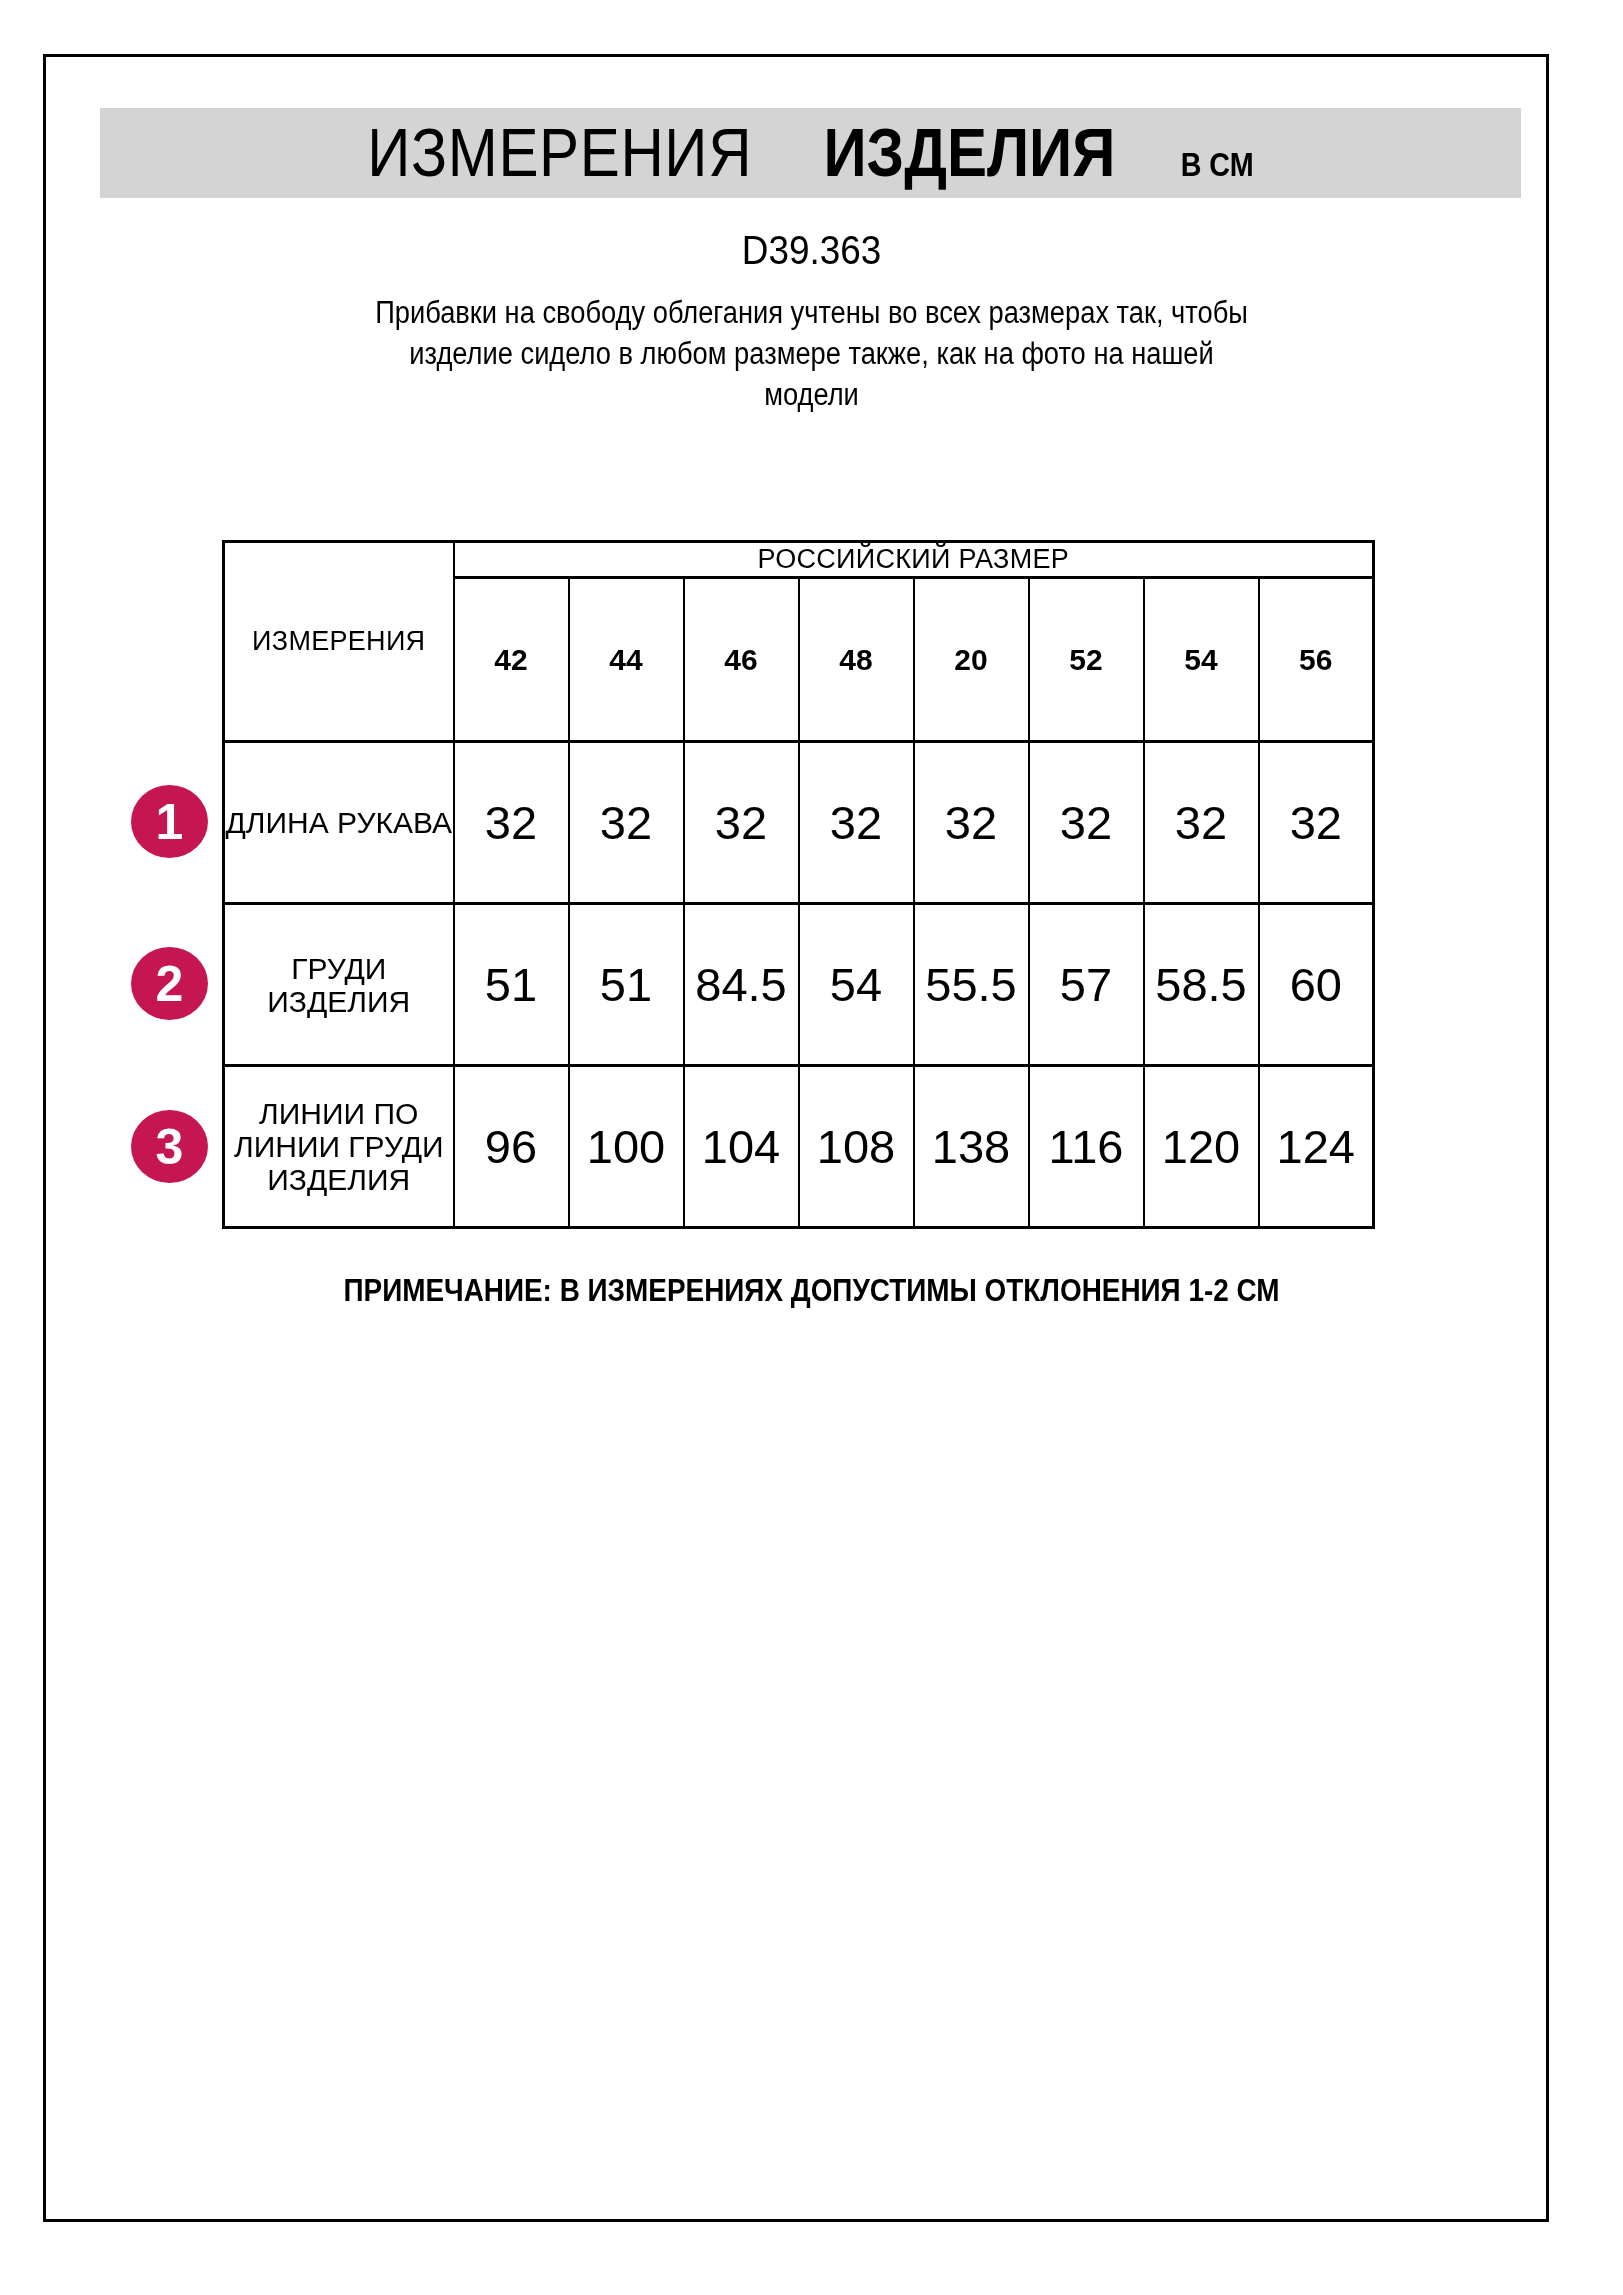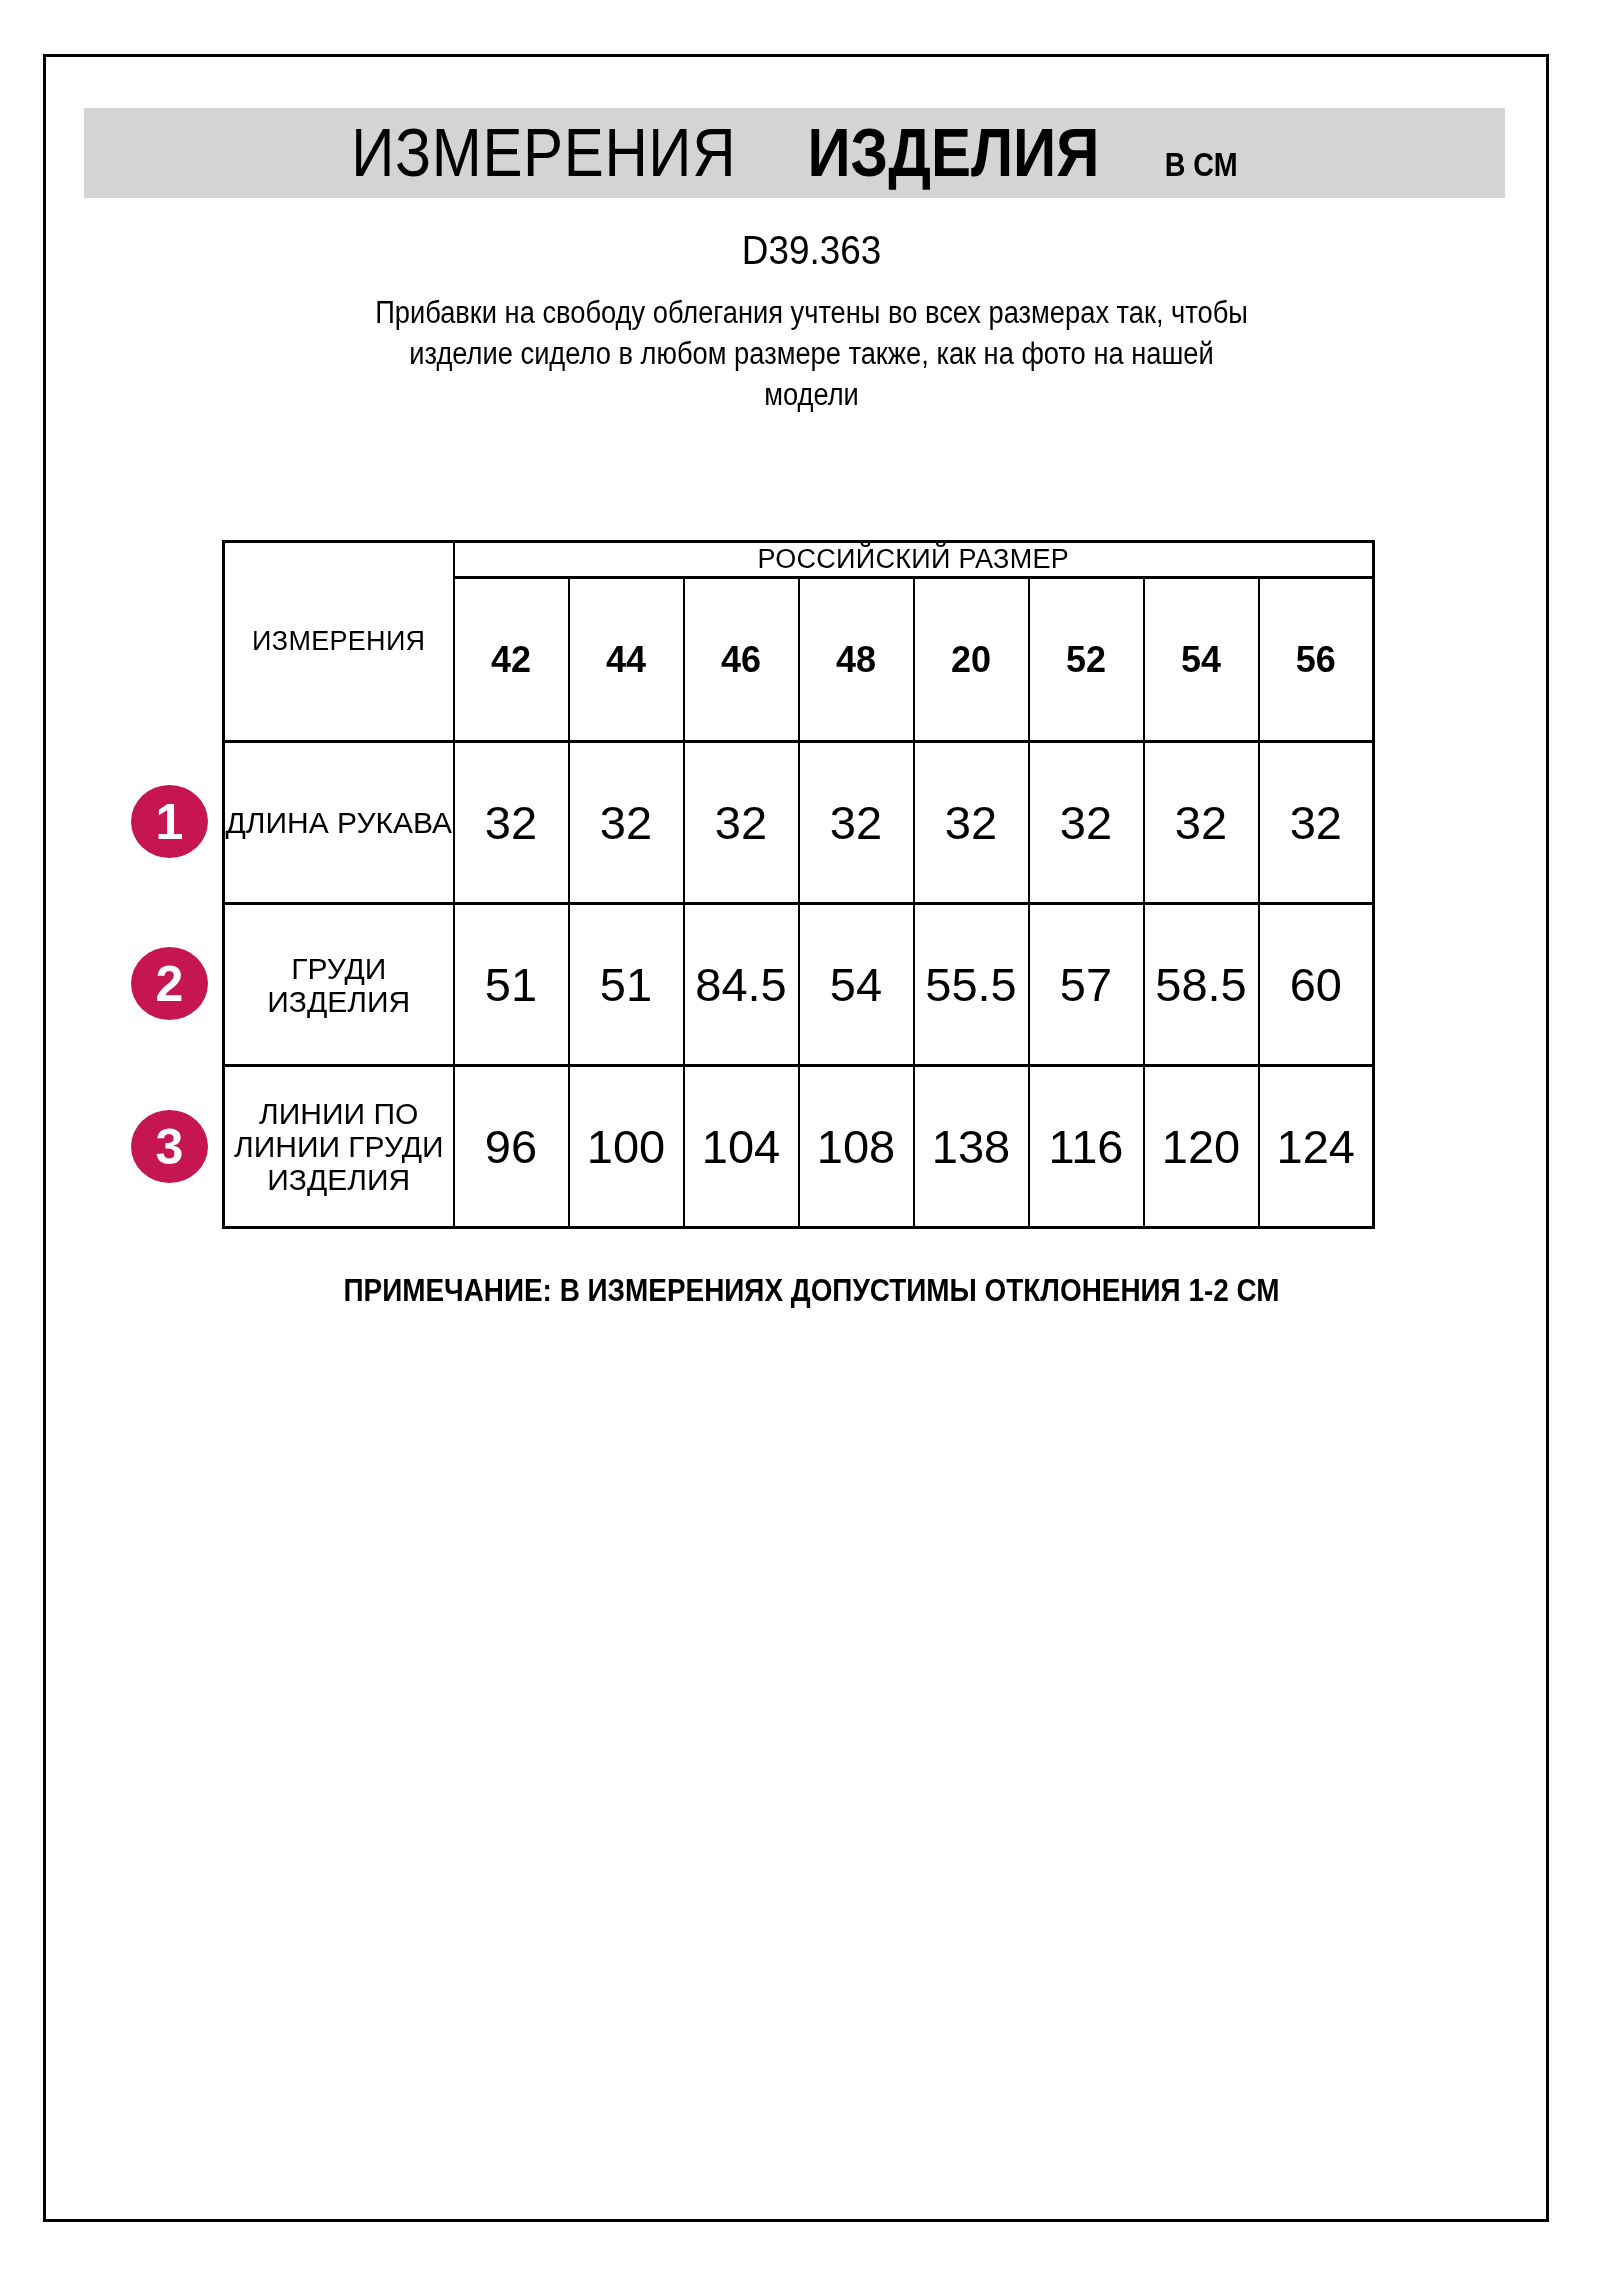--- a/index.html
+++ b/index.html
@@ -11,21 +11,21 @@
   }
   .page { position: relative; width: 1623px; height: 2295px; background: #fff; overflow: hidden; }
 
   .frame {
     position: absolute; left: 43px; top: 54px;
     width: 1506px; height: 2168px;
     border: 3.3px solid #000;
   }
 
   .banner {
-    position: absolute; left: 84px; top: 108px;
+    position: absolute; left: 100px; top: 108px;
     width: 1421px; height: 90px;
     background: #d4d4d4;
     text-align: center; line-height: 90px; white-space: nowrap;
   }
   .banner-inner { display: inline-block; transform: scaleX(0.87); transform-origin: 50% 50%; }
   .title-regular { font-size: 69px; font-weight: 400; letter-spacing: 0.7px; }
   .title-bold    { font-size: 69px; font-weight: 700; margin-left: 82px; }
   .title-units   { font-size: 33px;  font-weight: 700; margin-left: 75px; }
 
   .article {
@@ -53,21 +53,21 @@
     text-align: center; vertical-align: middle;
     overflow: hidden;
   }
   col.c-label { width: 230px; }
   col.c-size  { width: 115px; }
   tr.r-group { height: 36px; }
   tr.r-sizes { height: 164px; }
   tr.r-data  { height: 162px; }
   td.corner { font-size: 27px; letter-spacing: 0.3px; }
   td.group  { font-size: 27px; letter-spacing: 0.3px; text-align: center; }
-  td.size   { font-size: 36px; font-weight: 700; }
+  td.size   { font-size: 30px; font-weight: 700; }
   td.rlabel { font-size: 30px; line-height: 33px; }
   td.val    { font-size: 47px; }
 
   .badge {
     position: absolute; left: 131px; width: 77px; height: 73px;
     border-radius: 50%;
     background: #c51652;
     color: #fff; font-weight: 700; font-size: 50px;
     display: flex; align-items: center; justify-content: center;
   }

